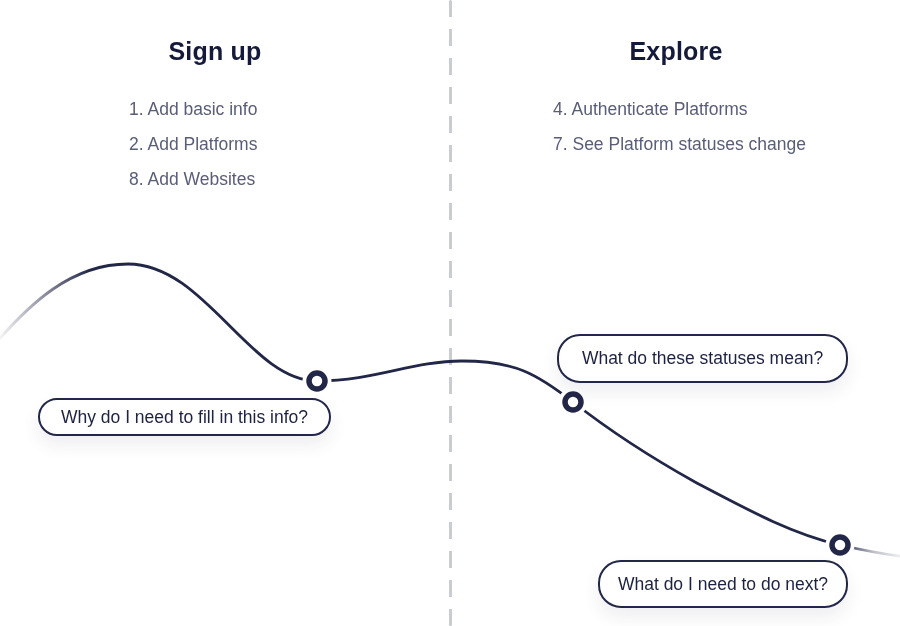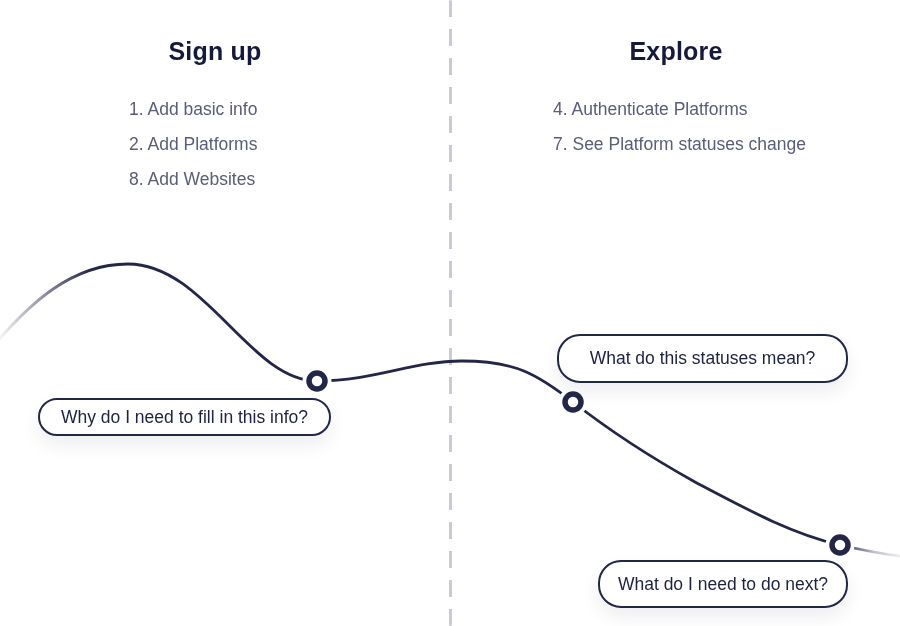--- a/index.html
+++ b/index.html
@@ -121,16 +121,16 @@
     <circle cx="317" cy="381" r="14.5" fill="#ffffff"></circle>
     <circle cx="573" cy="402" r="14.5" fill="#ffffff"></circle>
     <circle cx="840" cy="545" r="14.5" fill="#ffffff"></circle>
 
     <circle cx="317" cy="381" r="8" fill="#ffffff" stroke="#222647" stroke-width="5.5"></circle>
     <circle cx="573" cy="402" r="8" fill="#ffffff" stroke="#222647" stroke-width="5.5"></circle>
     <circle cx="840" cy="545" r="8" fill="#ffffff" stroke="#222647" stroke-width="5.5"></circle>
   </svg>
 
   <div class="bubble bubble-1">Why do I need to fill in this info?</div>
-  <div class="bubble bubble-2">What do this statuses mean?</div>
+  <div class="bubble bubble-2">What do these statuses mean?</div>
   <div class="bubble bubble-3">What do I need to do next?</div>
 
 </div>
 
 </body></html>

